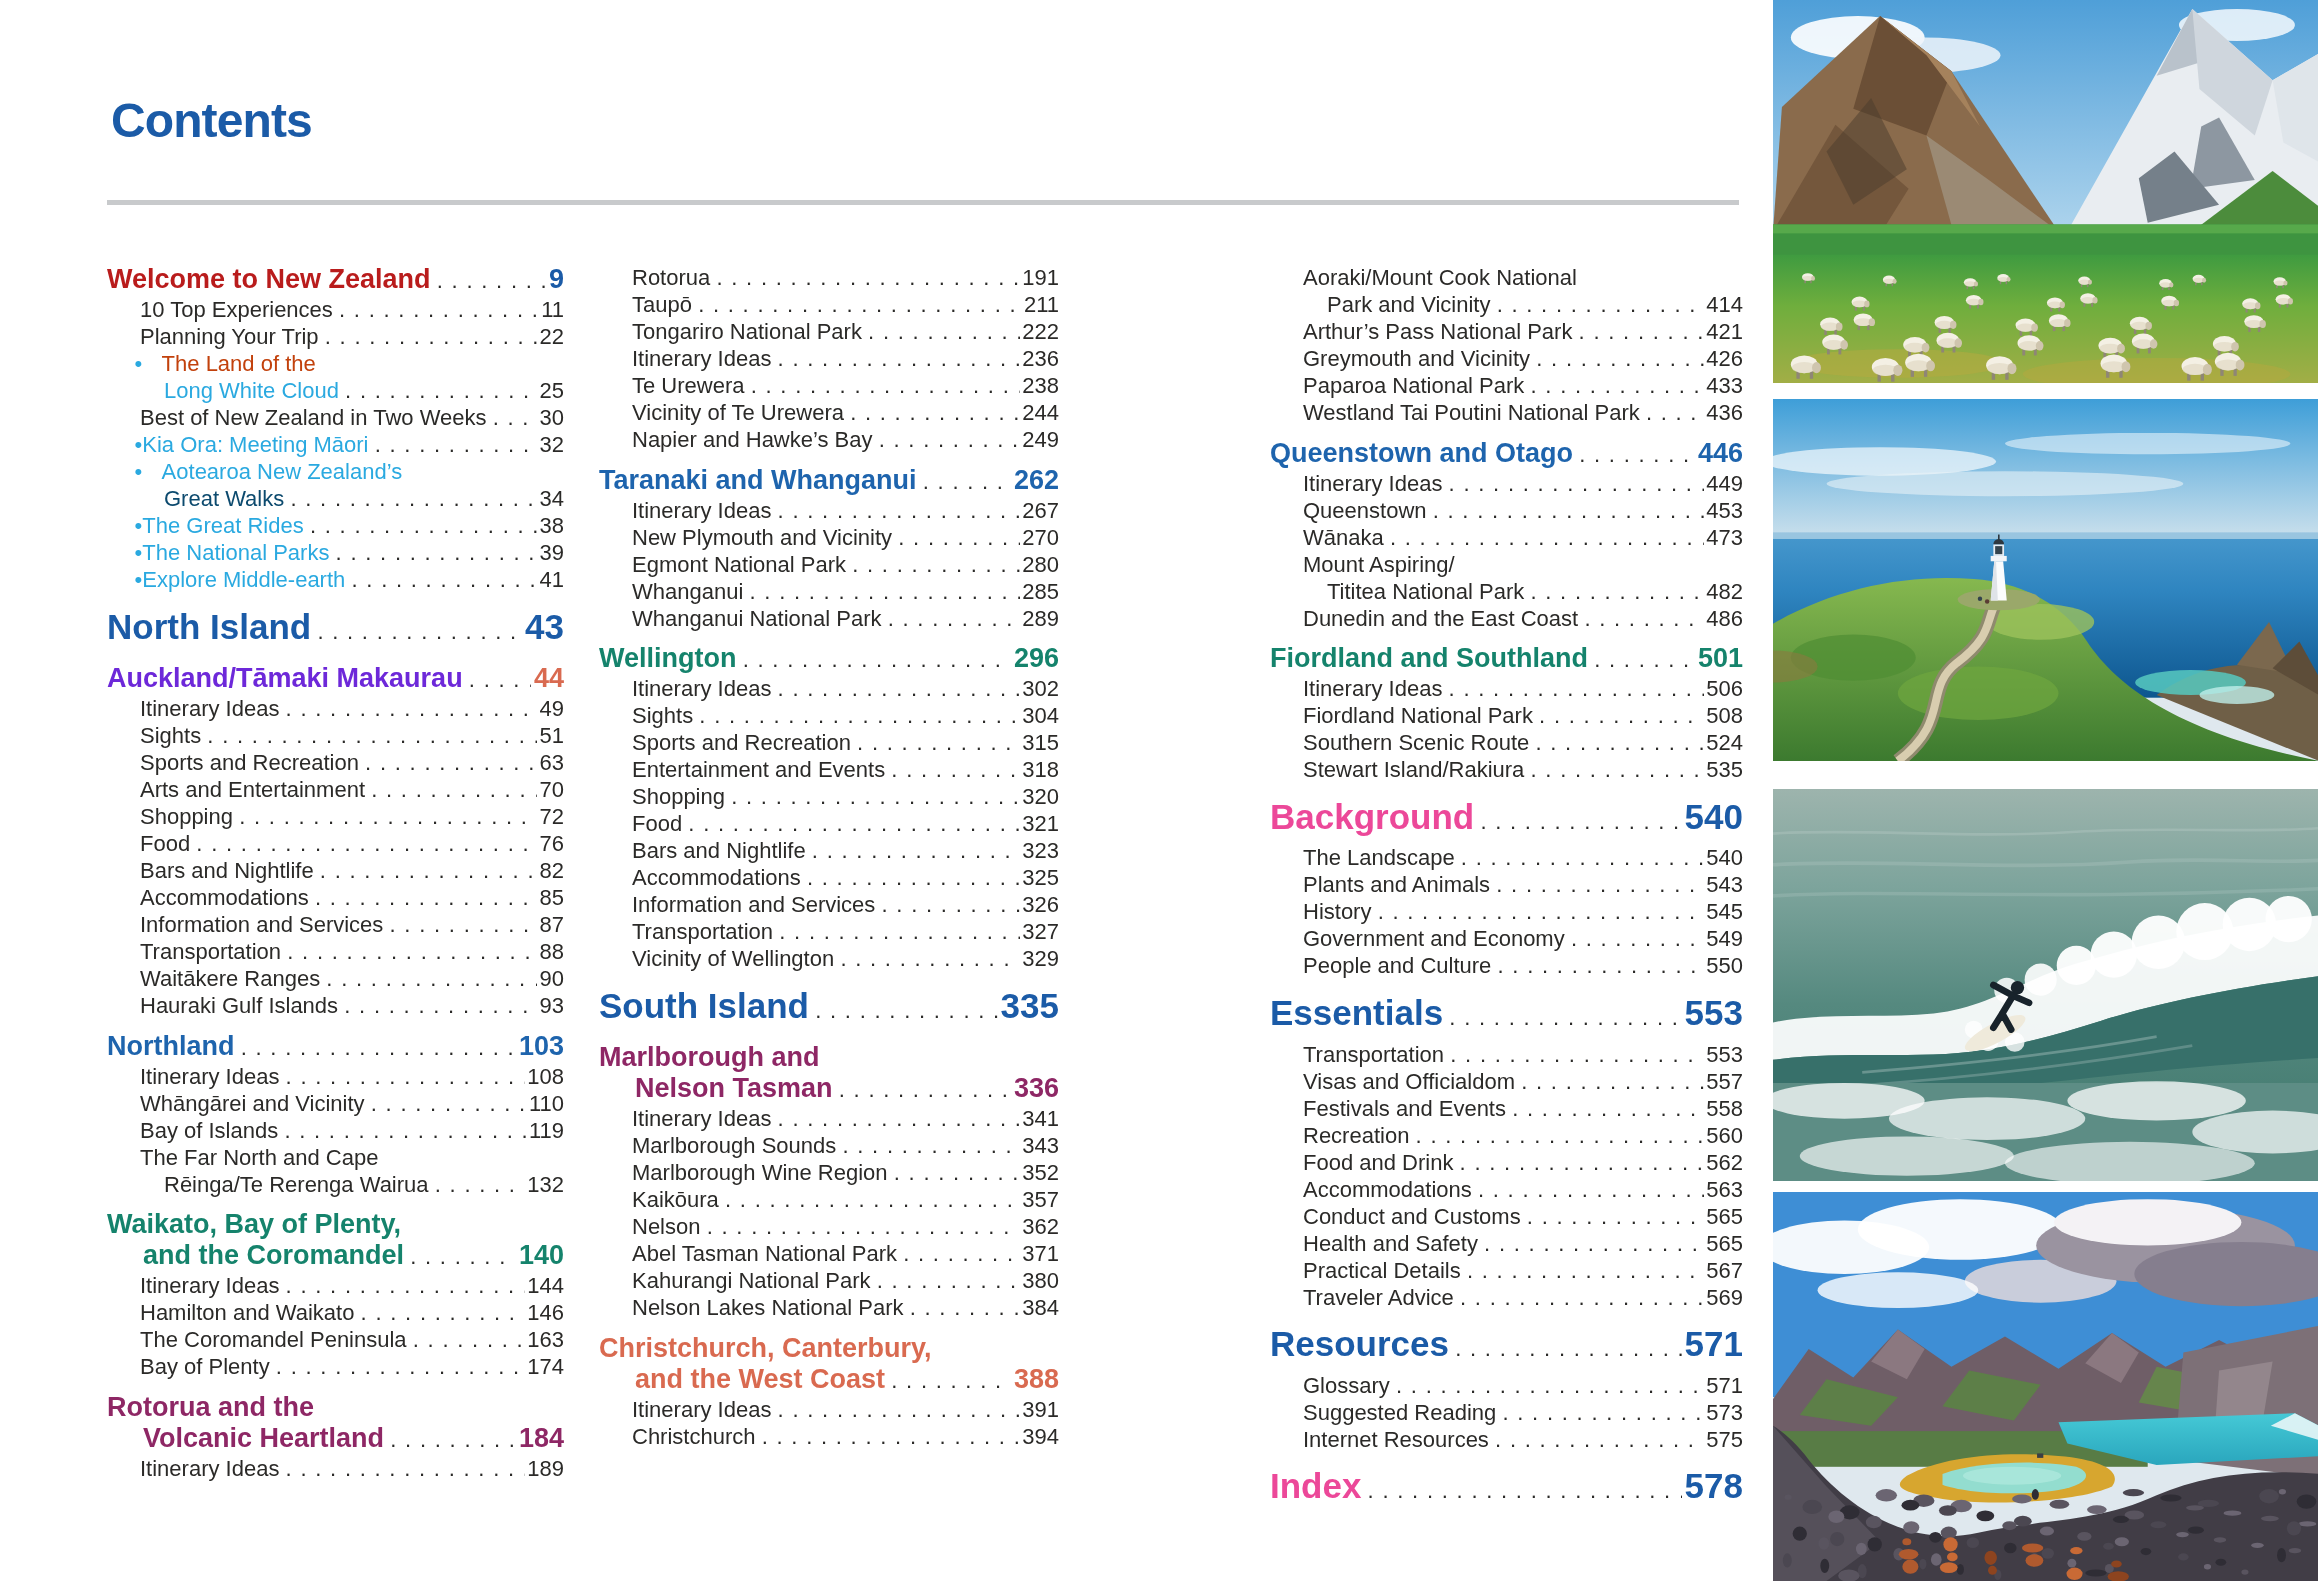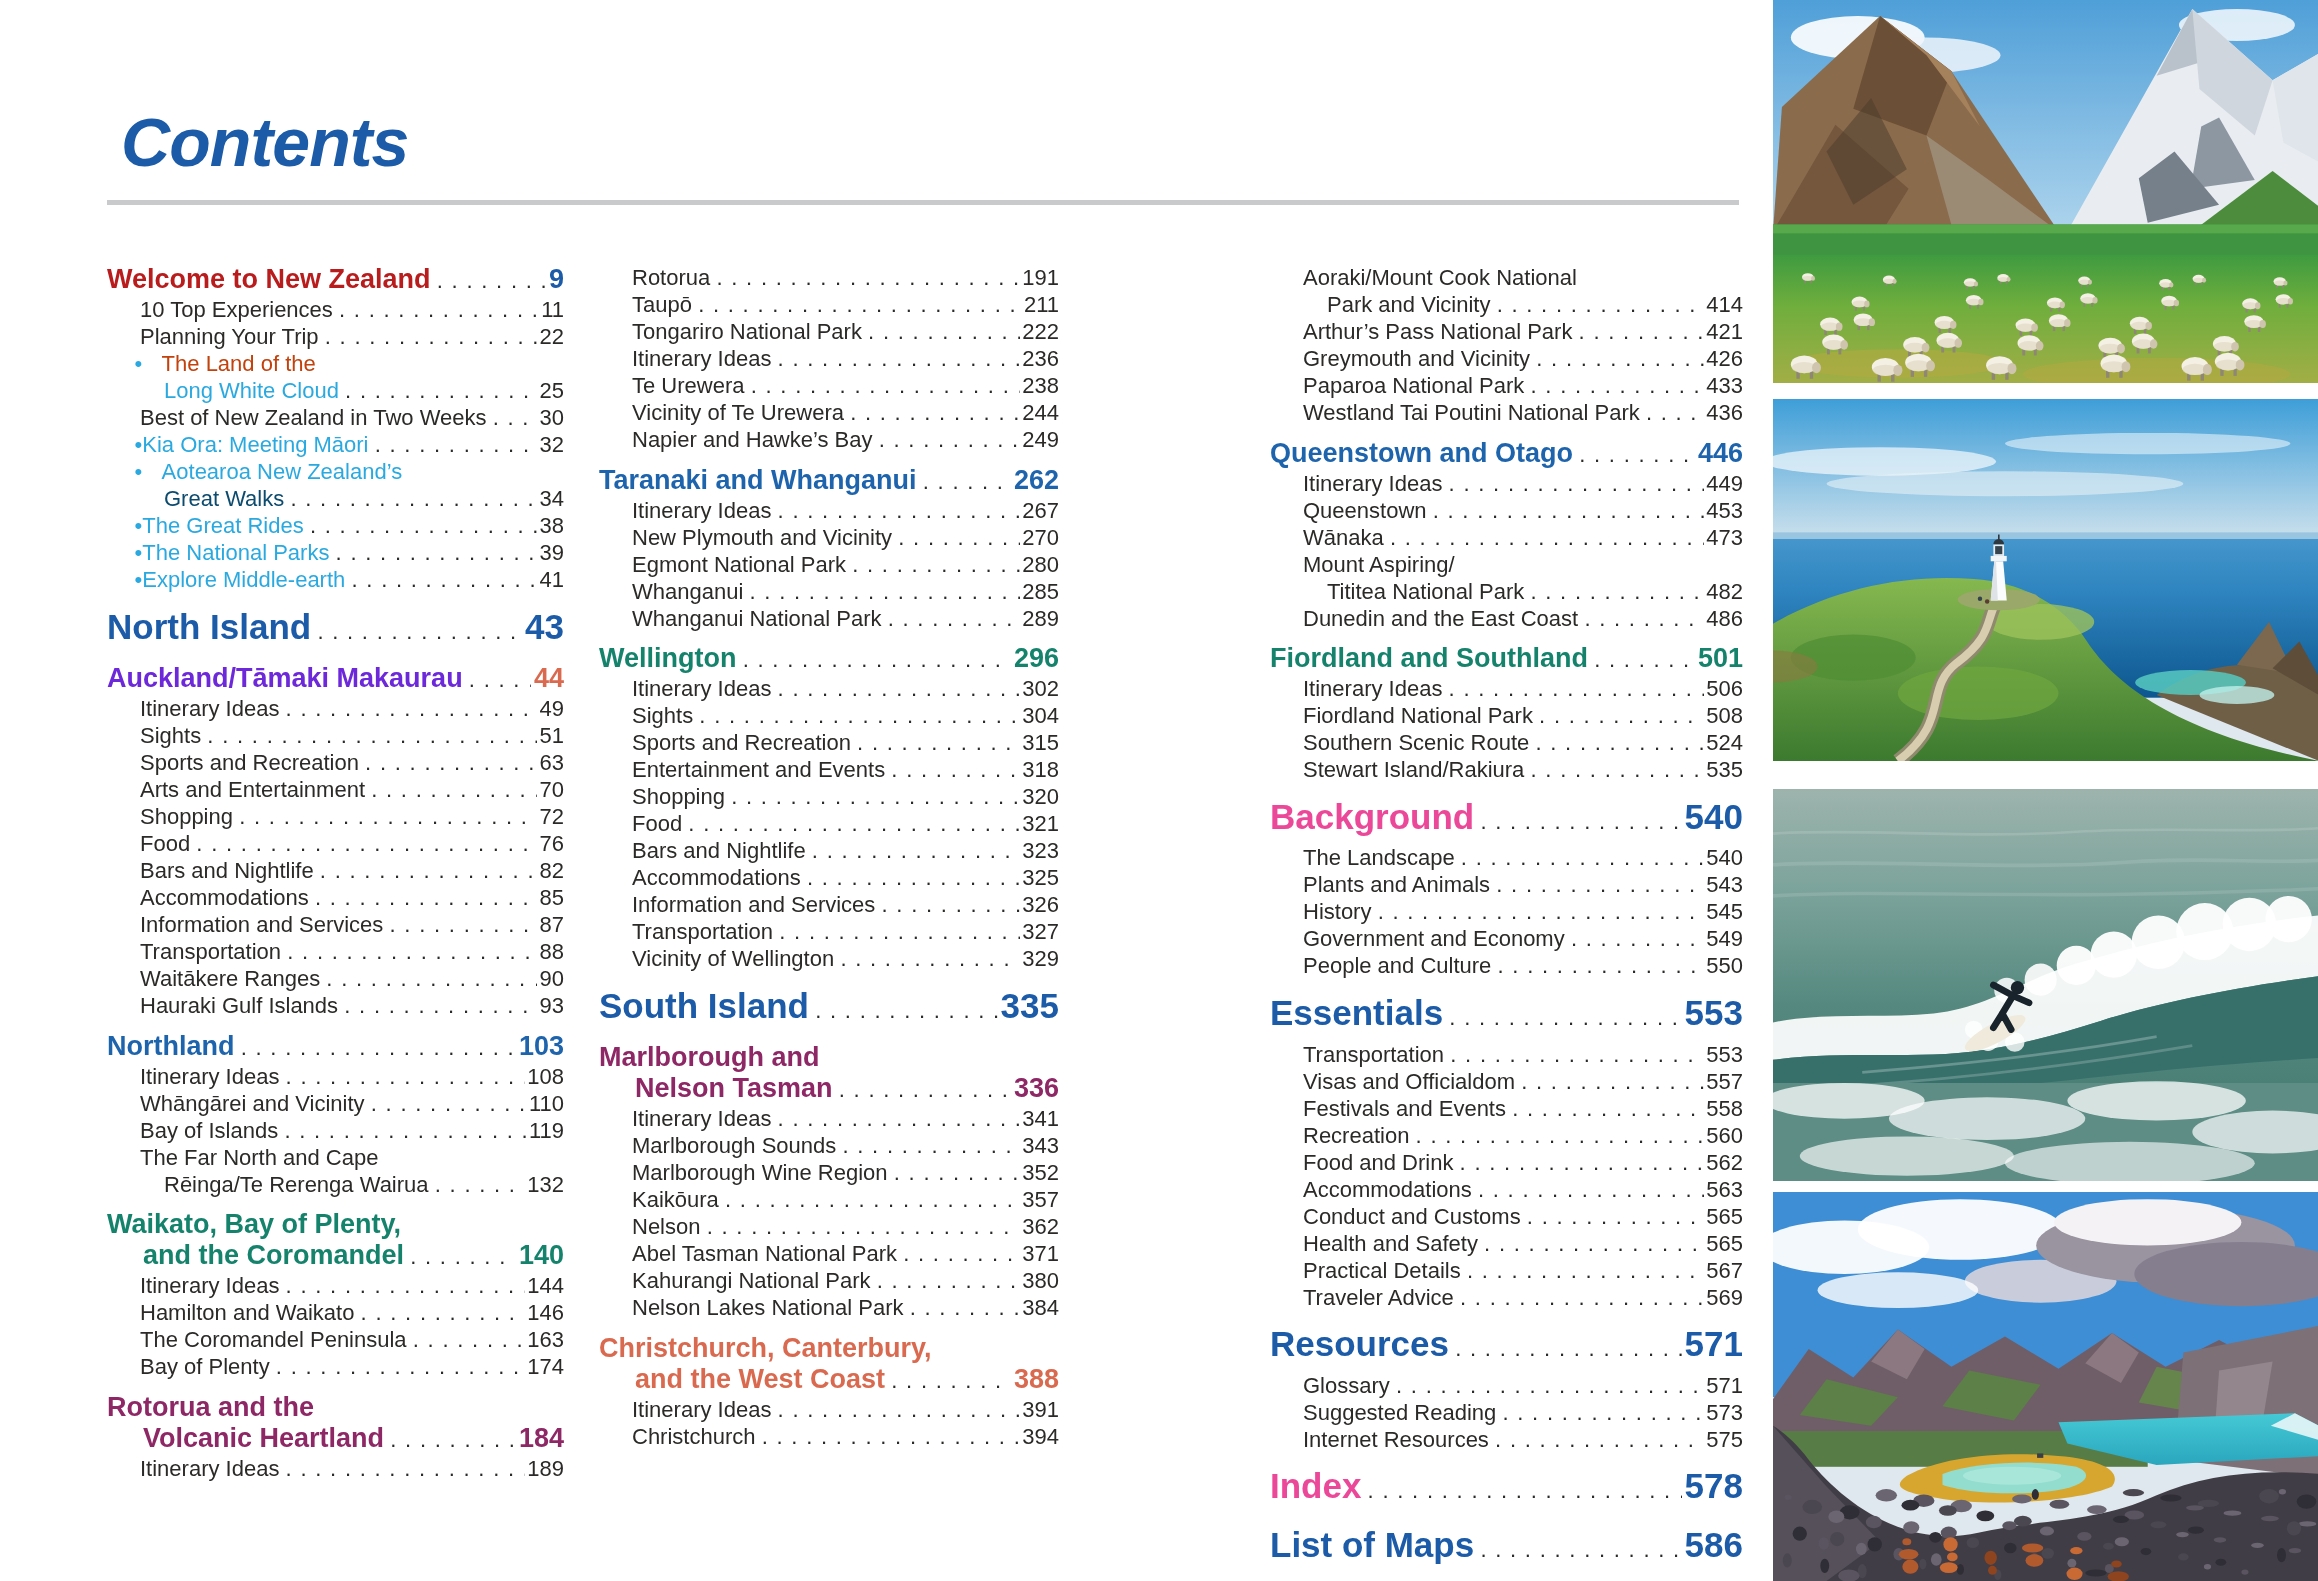--- a/index.html
+++ b/index.html
@@ -5,22 +5,22 @@
   :root{
     --navy:#1b5ba7; --blue:#1e64ad; --orange:#d96a50; --teal:#15836c;
     --purple:#8e2765; --lightblue:#2aa9e0; --text:#2b2a28; --rule:#c8cacc;
   }
   html,body{margin:0;padding:0;background:#ffffff;}
   .page{
     position:relative;width:2319px;height:1581px;background:#ffffff;
     overflow:hidden;font-family:"Liberation Sans",sans-serif;color:var(--text);
   }
   .page-title{
-    position:absolute;left:107px;top:89px;margin:14px;
-    font-size:68px;font-weight:bold;color:var(--navy);letter-spacing:-0.9px;font-style:italic;
+    position:absolute;left:107px;top:89px;margin:4px;
+    font-size:48px;font-weight:bold;color:var(--navy);letter-spacing:-0.9px;
   }
   .title-rule{position:absolute;left:107px;top:200px;width:1632px;height:5.4px;background:var(--rule);}
   .col{position:absolute;top:264px;}
   #col1{left:107px;width:457px;}
   #col2{left:599px;width:460px;}
   #col3{left:1270px;width:473px;}
 
   .entry{color:var(--text);}
   .entry .line{display:flex;align-items:baseline;}
   .lbl{white-space:nowrap;}
@@ -869,27 +869,20 @@
           <span class="lbl">Internet Resources</span>
           <span class="dots"></span>
           <span class="pg">575</span>
         </div>
       </div>
       <div class="entry part">
         <div class="line">
           <span class="lbl" style="color: #ec4899; text-align: right;">Index</span>
           <span class="dots"></span>
           <span class="pg" style="color: rgb(27, 91, 167);">578</span>
-        </div>
-      </div>
-      <div class="entry part">
-        <div class="line">
-          <span class="lbl" style="color: rgb(27, 91, 167);">List of Maps</span>
-          <span class="dots"></span>
-          <span class="pg" style="color: rgb(27, 91, 167);">586</span>
         </div>
       </div>
     </div>
 
   <figure class="photo" id="ph1" style="margin:0;">
     <svg viewBox="0 0 612 430" preserveAspectRatio="none">
       <defs>
         <linearGradient id="g1sky" x1="0" y1="0" x2="0" y2="1">
           <stop offset="0" stop-color="#4f9fd8"></stop>
             <stop offset="1" stop-color="#bcdcf0"></stop>

